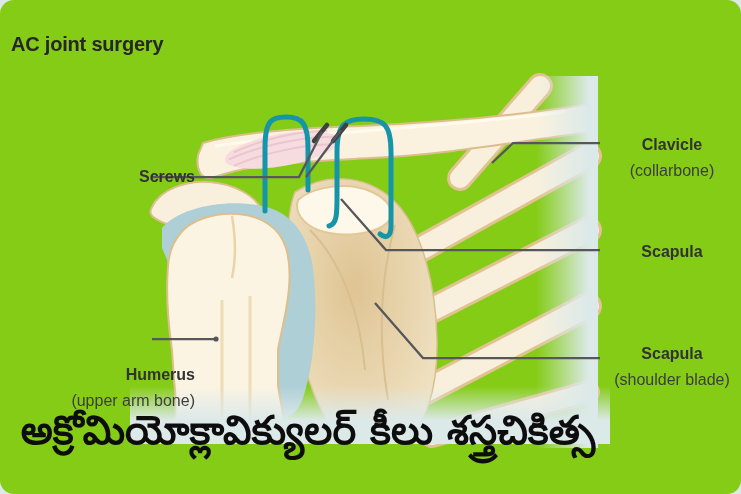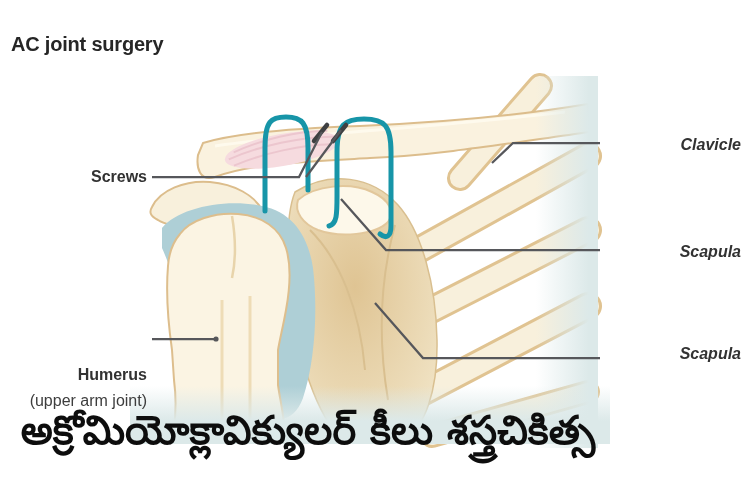--- a/index.html
+++ b/index.html
@@ -1,25 +1,25 @@
 <!DOCTYPE html>
 <html><head>
 <meta charset="utf-8">
 <style>
   html,body{margin:0;padding:0;}
   body{font-family:"Liberation Sans", sans-serif; background:#dce9e9;}
-  .stage{position:relative; width:741px; height:494px; background:#ffffff; overflow:hidden;}
+  .stage{position:relative; width:741px; height:494px; background:#84cc16; overflow:hidden;border-radius:14px;}
   .stage svg{position:absolute; left:0; top:0;}
   .title{position:absolute; left:11px; top:33px; font-size:20px; font-weight:bold;
          letter-spacing:-0.2px; color:#262626;}
   .lbl{position:absolute; font-size:16px; line-height:26px; color:#323232;}
   .lbl .b{font-weight:bold; display:block;}
   .lbl .s{font-weight:normal; color:#3d3d3d; display:block;}
-  .lbl-left{left:0; width:147px; text-align:right;}
-  .lbl-right{left:603px; width:138px; text-align:right;font-style:italic;}
+  .lbl-left{left:0; width:147px; text-align:right;padding-left:48px;}
+  .lbl-right{left:603px; width:138px; text-align:center;}
   #lbl-screws{top:164px;}
   #lbl-humerus{top:326px;margin-top:36px;}
   #lbl-clavicle{top:132px;}
   #lbl-suture{top:239px;}
   #lbl-scapula{top:341px;}
   .caption{position:absolute; left:0; top:402px; width:616px; text-align:center;
            font-family:"DejaVu Sans", sans-serif; font-size:40px; line-height:56px;
            font-weight:bold; color:#0d0d0d;}
 </style>
 </head>
@@ -130,29 +130,31 @@
   </svg>
 
   <div class="title">AC joint surgery</div>
 
   <div class="lbl lbl-left" id="lbl-screws">
     <span class="b">Screws</span>
   </div>
 
   <div class="lbl lbl-left" id="lbl-humerus">
     <span class="b">Humerus</span>
-    <span class="s">(upper arm joint)</span>
+    <span class="s">(upper arm bone)</span>
   </div>
 
   <div class="lbl lbl-right" id="lbl-clavicle">
     <span class="b">Clavicle</span>
+    <span class="s">(collarbone)</span>
   </div>
 
   <div class="lbl lbl-right" id="lbl-suture">
     <span class="b">Scapula</span>
   </div>
 
   <div class="lbl lbl-right" id="lbl-scapula">
     <span class="b">Scapula</span>
+    <span class="s">(shoulder blade)</span>
   </div>
 
   <div class="caption">అక్రోమియోక్లావిక్యులర్ కీలు శస్త్రచికిత్స</div>
 </div>
 
 </body></html>

